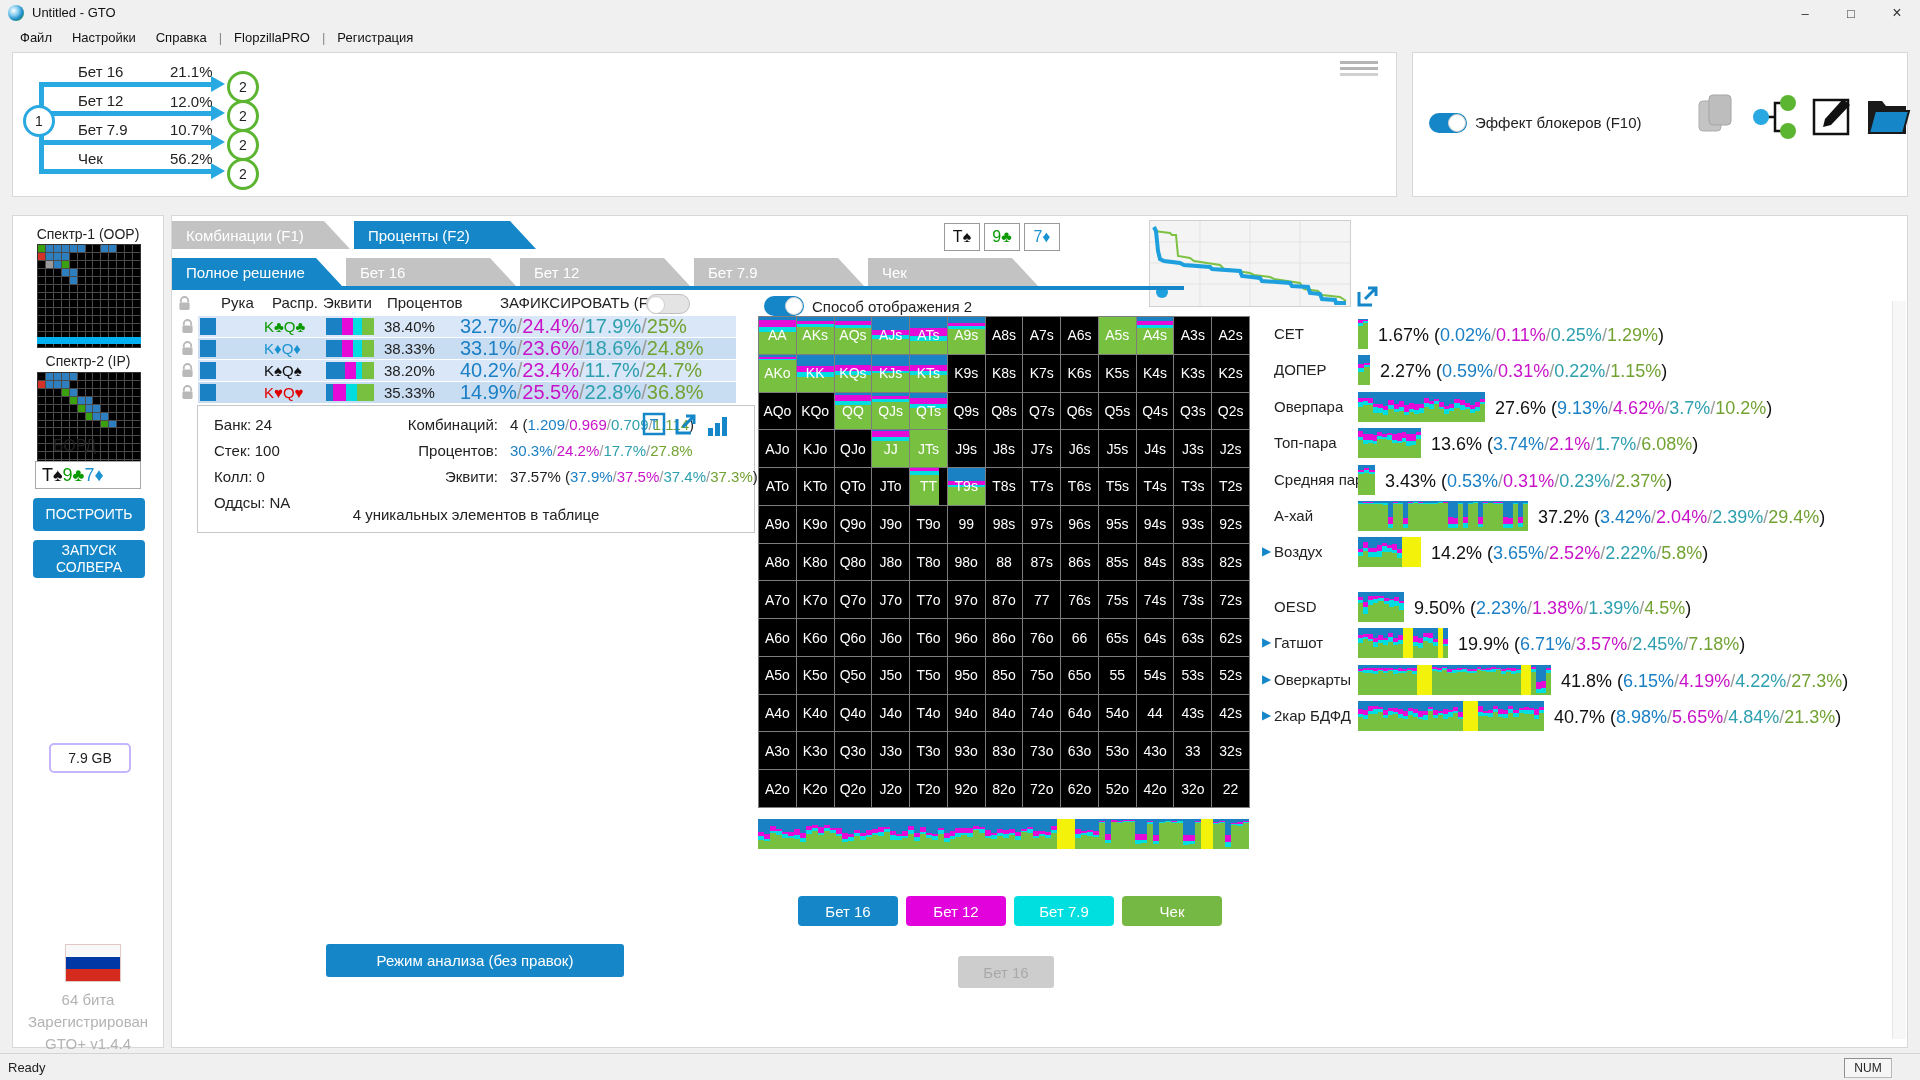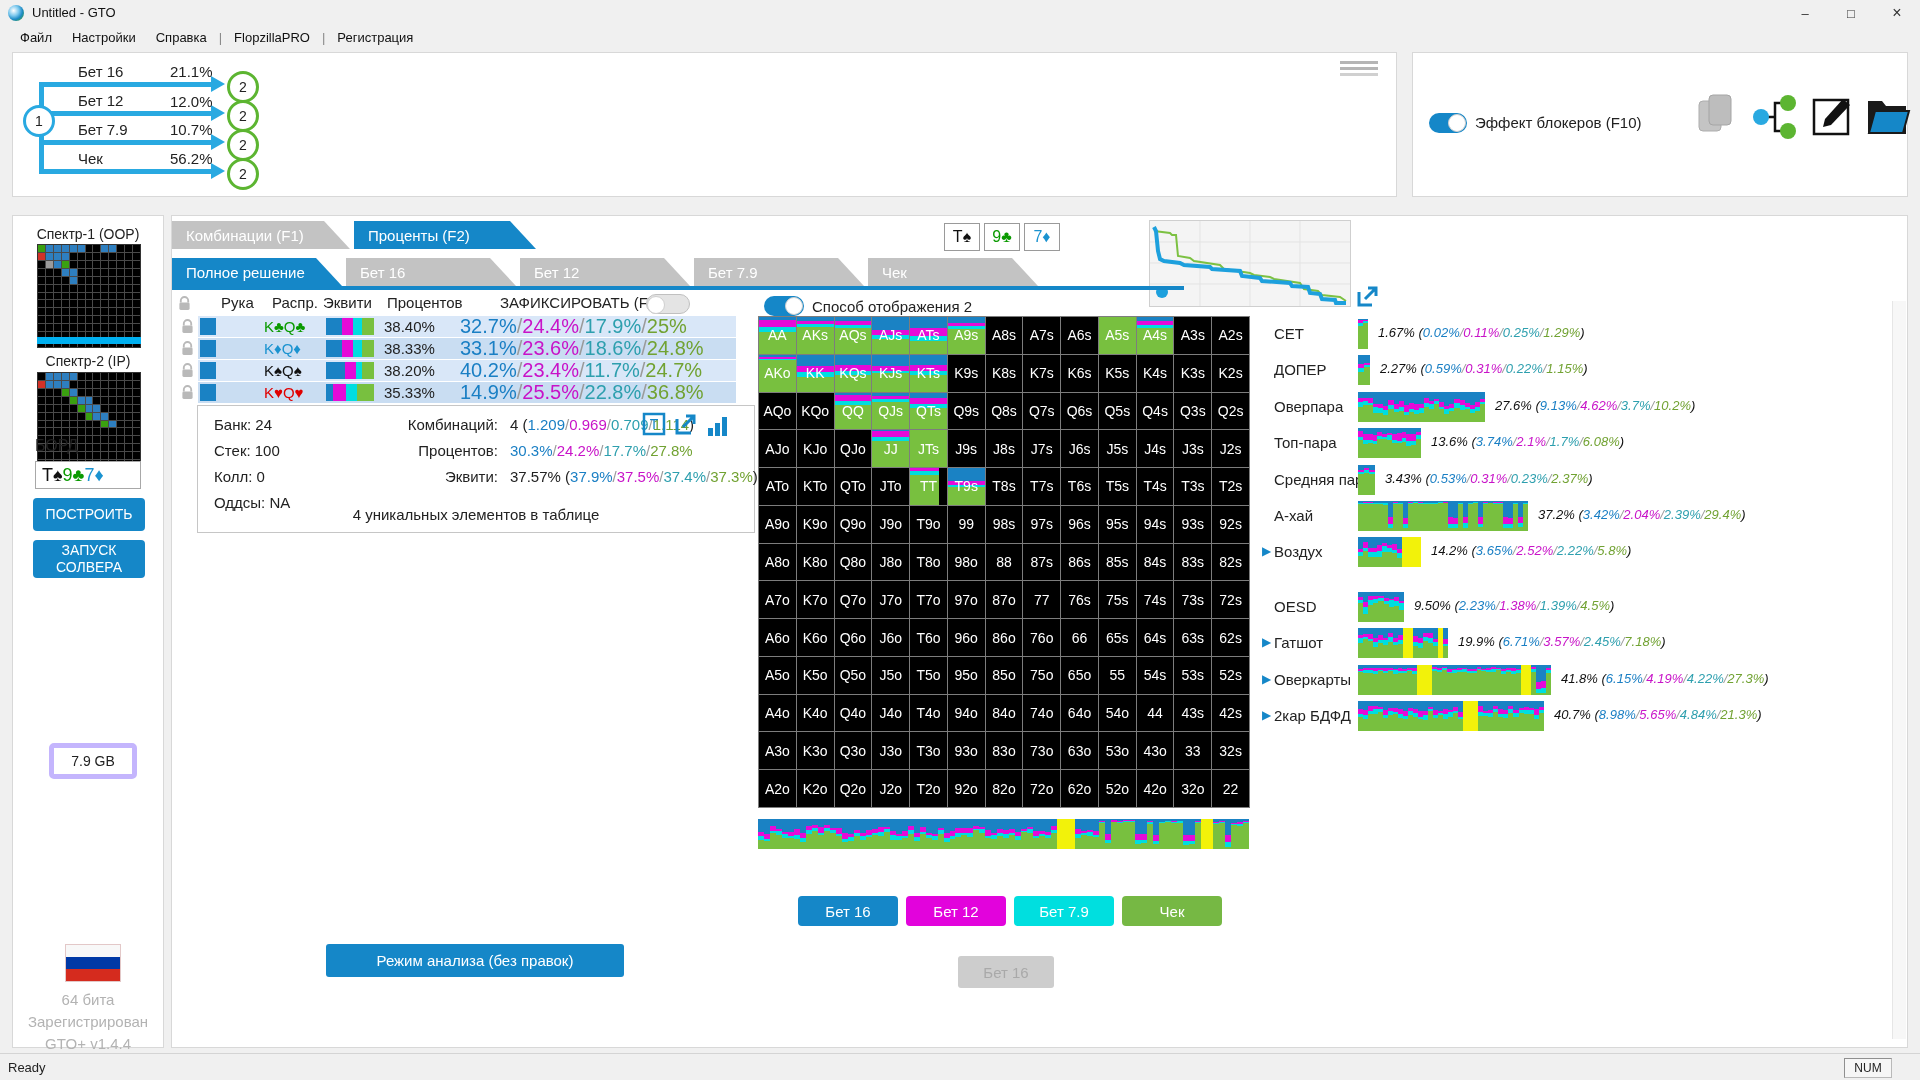--- a/index.html
+++ b/index.html
@@ -37,21 +37,21 @@
   .tr-icon{position:absolute;top:38px;width:46px;height:52px;}
   
   #sidebar{left:12px;top:215px;width:152px;height:833px;}
   .spec-label{position:absolute;font-size:14px;color:#222;width:100%;text-align:center;}
   .spec-grid{position:absolute;left:24px;width:104px;height:104px;display:grid;grid-template-columns:repeat(13,1fr);grid-template-rows:repeat(13,1fr);gap:1px;background:#4a4a4a;border:1px solid #333;box-sizing:border-box;}
   .spec-grid div{background:#000;}
   #spec1-bar{position:absolute;left:24px;width:104px;height:7px;background:#00b0f0;}
   #board-label{position:absolute;left:22px;font-size:16px;color:#222;}
   #board-box{position:absolute;left:22px;width:106px;height:28px;background:#fff;border:1px solid #a8a8a8;font-size:18px;display:flex;align-items:center;padding-left:6px;box-sizing:border-box;}
   .side-btn{position:absolute;left:20px;width:112px;background:#1587c8;color:#fff;border-radius:4px;display:flex;align-items:center;justify-content:center;text-align:center;font-size:14px;line-height:17px;}
-  #mem-box{position:absolute;left:36px;width:78px;height:26px;border:5px solid #c4b5fd;border-radius:5px;display:flex;align-items:center;justify-content:center;font-size:14px;color:#222;background:#fff;}
+  #mem-box{position:absolute;left:36px;width:78px;height:26px;border:2px solid #c4b5fd;border-radius:5px;display:flex;align-items:center;justify-content:center;font-size:14px;color:#222;background:#fff;}
   #flag{position:absolute;left:52px;width:56px;height:38px;border:1px solid #e3c8c8;box-sizing:border-box;}
   #flag div{height:12px;}
   .reg-line{position:absolute;width:100%;text-align:center;font-size:15px;color:#b3b3b3;}
   
   #main-panel{left:171px;top:215px;width:1737px;height:833px;}
   .tab{position:absolute;height:28px;display:flex;align-items:center;padding-left:14px;box-sizing:border-box;font-size:15px;color:#fff;clip-path:polygon(0 0,calc(100% - 26px) 0,100% 100%,0 100%);}
   .tab.gray{background:#c3c3c3;}
   .tab.blue{background:#1587c8;}
   #subtab-underline{position:absolute;background:#1587c8;height:4px;}
   .card-box{position:absolute;top:7px;width:36px;height:28px;background:#fff;border:1px solid #9a9a9a;display:flex;align-items:center;justify-content:center;font-size:16px;box-sizing:border-box;}
@@ -91,21 +91,21 @@
   #current-choice-label{position:absolute;left:586px;top:717px;width:492px;text-align:center;font-size:16px;color:#222;}
   #current-choice-btn{position:absolute;left:786px;top:740px;width:96px;height:32px;background:#cdcdcd;color:#a9a9a9;border-radius:3px;display:flex;align-items:center;justify-content:center;font-size:15px;}
   #analyze-btn{position:absolute;left:154px;top:728px;width:298px;height:33px;background:#1587c8;color:#fff;border-radius:3px;display:flex;align-items:center;justify-content:center;font-size:15px;}
   #lockedit-btn{position:absolute;left:154px;top:769px;width:298px;height:33px;background:#c9c9c9;color:#fff;border-radius:3px;display:flex;align-items:center;justify-content:center;font-size:15px;}
   
   .cat-row{position:absolute;left:1090px;height:34px;}
   .cat-arrow{position:absolute;left:0;top:9px;color:#1587c8;font-size:12px;}
   .cat-label{position:absolute;left:12px;top:8px;font-size:15px;color:#222;white-space:nowrap;}
   .cat-bar{position:absolute;left:96px;top:2px;height:30px;display:flex;}
   .cat-bar div{height:100%;}
-  .cat-val{position:absolute;top:8px;font-size:13px;white-space:nowrap;color:#111;font-style:italic;}
+  .cat-val{position:absolute;top:8px;font-size:18px;white-space:nowrap;color:#111;}
   #right-scroll{position:absolute;right:1px;top:85px;bottom:8px;width:13px;background:#f7f7f7;border-left:1px solid #e6e6e6;}
   
   #statusbar{left:0;top:1053px;width:1920px;height:27px;background:#f0f0f0;border-top:1px solid #d4d4d4;}
   #status-left{position:absolute;left:8px;top:6px;font-size:13px;color:#222;}
   #num-box{position:absolute;right:28px;top:4px;width:46px;height:18px;border:1px solid #b9b9b9;border-top-color:#8f8f8f;border-left-color:#8f8f8f;background:#f6f6f6;display:flex;align-items:center;justify-content:center;font-size:12px;color:#222;}
 </style>
 </head>
 <body>
 
 <div class="abs" id="titlebar">
@@ -520,21 +520,21 @@
       <div></div>
       <div></div>
       <div></div>
       <div></div>
       <div></div>
       <div></div>
       <div></div>
       <div></div>
       <div></div>
     </div>
-  <div id="board-label" style="top:221px;">БОРД</div>
+  <div id="board-label" style="top:221px;margin-left:18px;">БОРД</div>
   <div id="board-box" style="top:245px;">
       <span style="color: rgb(17, 17, 17);">T</span>
       <span style="color: rgb(17, 17, 17);">♠</span>
       <span style="color: rgb(10, 154, 0);">9</span>
       <span style="color: rgb(10, 154, 0);">♣</span>
       <span style="color: rgb(27, 147, 208);">7</span>
       <span style="color: rgb(27, 147, 208);">♦</span>
     </div>
   <div class="side-btn" style="top:282px;height:33px;">ПОСТРОИТЬ</div>
   <div class="side-btn" style="top: 324px; height: 38px; flex-direction: column;" id="solver-btn">

